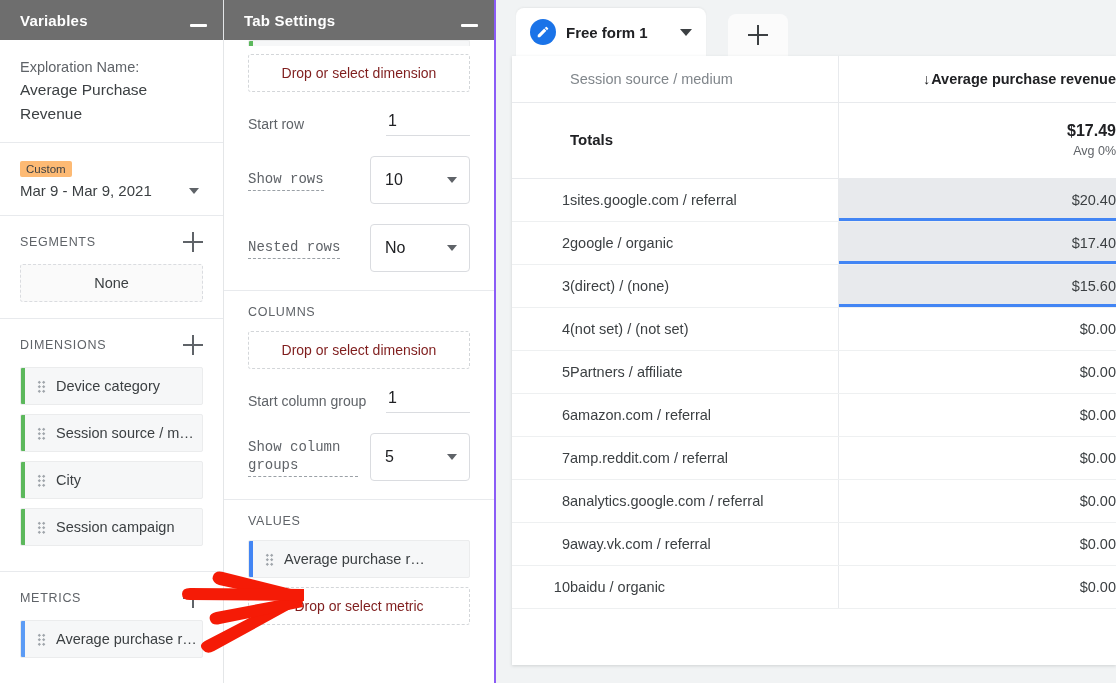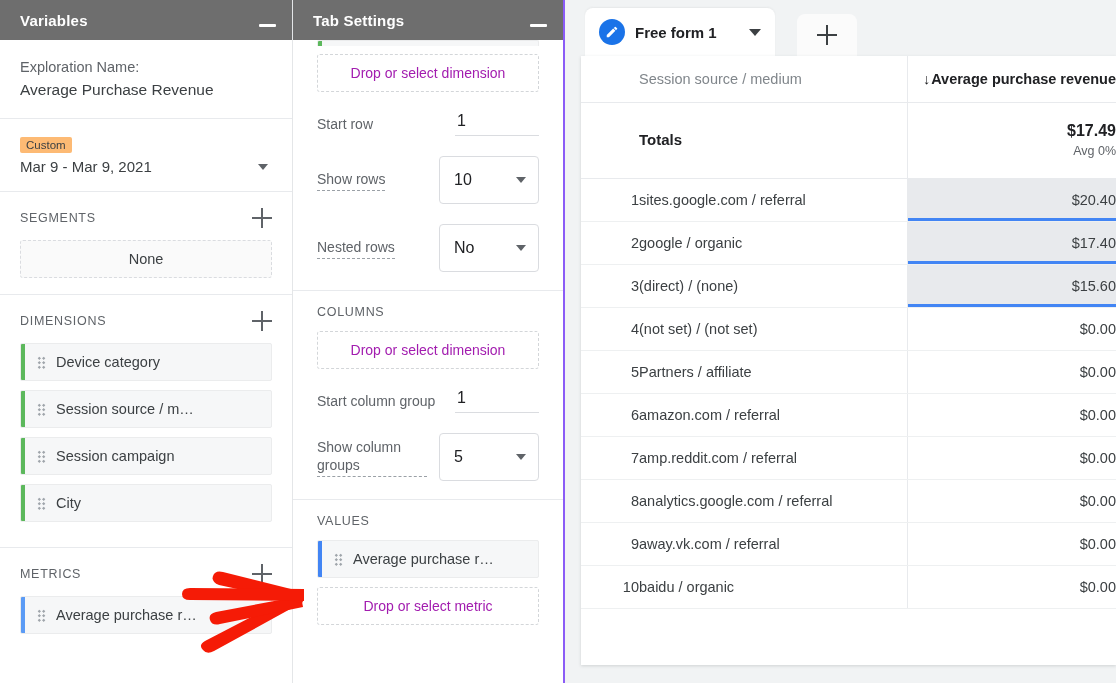--- a/index.html
+++ b/index.html
@@ -19,21 +19,21 @@
     padding: 0 16px 0 20px; flex: 0 0 auto;
   }
   .panel-title { font-size: 15px; font-weight: bold; letter-spacing: .2px; }
   .minimize-icon {
     width: 17px; height: 3px; background: #ffffff; display: block;
     margin-top: 10px; border-radius: 1px;
   }
   .panel-body { flex: 1 1 auto; overflow: hidden; }
 
   
-  .vpanel { width: 293px; border-right: 1px solid #e4e6e8; }
+  .vpanel { width: 224px; border-right: 1px solid #e4e6e8; }
   .sect { padding: 16px 20px; border-bottom: 1px solid #e8eaed; }
   .sect.nb { border-bottom: none; }
   .explore-label { font-size: 14.5px; color: #5f6368; line-height: 22px; }
   .explore-name { font-size: 15.5px; color: #3c4043; line-height: 24px; }
 
   .custom-badge {
     display: inline-block; background: #fdba74; color: #3c4043;
     font-size: 11.5px; padding: 2px 6px; border-radius: 2px; margin-bottom: 5px;
   }
   .date-row { display: flex; align-items: center; justify-content: space-between; }
@@ -77,33 +77,33 @@
   }
   .chip-label { white-space: nowrap; overflow: hidden; }
 
   
   .tpanel { width: 272px; border-right: 2px solid #8b5cf6; }
   .tsect { padding: 14px 24px 18px 24px; border-bottom: 1px solid #e8eaed; }
   .tsect.first { padding-top: 0; }
   .dropzone {
     border: 1px dashed #d3d6d9; border-radius: 3px; height: 38px;
     display: flex; align-items: center; justify-content: center;
-    font-size: 14px; color: #a21caf; background: #fff;
+    font-size: 14px; color: #7f1d1d; background: #fff;
   }
   .scrolled-chip {
     height: 6px; margin: 0 0 8px 0; position: relative;
     background: #f6f7f8; border: 1px solid #ebeced; border-bottom: none;
     border-radius: 2px 2px 0 0; overflow: hidden;
   }
   .scrolled-chip .accent { position: absolute; left: 0; top: 0; bottom: 0; width: 4px; background: #5cb85c; }
 
   .field-row { display: flex; align-items: center; justify-content: space-between; margin-top: 20px; }
   .field-label { font-size: 14px; color: #5f6368; line-height: 18px; }
   .field-label.dashed {
-    border-bottom: 1px dashed #9aa0a6; padding-bottom: 2px; display: inline-block;
+    border-bottom: 1px dashed #9aa0a6; padding-bottom: 2px; display: inline-block; font-family: Liberation Mono, monospace;
   }
   .field-label.two { max-width: 110px; }
   .underline-input {
     border-bottom: 1px solid #dadce0; width: 84px; padding-bottom: 5px;
     font-size: 16px; color: #202124; text-align: left; padding-left: 2px;
   }
   .select-box {
     border: 1px solid #dadce0; border-radius: 4px; width: 100px; height: 48px;
     display: flex; align-items: center; justify-content: space-between;
     padding: 0 12px 0 14px; font-size: 16px; color: #202124; background: #fff;
@@ -221,26 +221,26 @@
           <span class="chip-label">Device category</span>
         </div>
         <div class="chip dim">
           <span class="accent"></span>
           <span class="grip"></span>
           <span class="chip-label">Session source / m…</span>
         </div>
         <div class="chip dim">
           <span class="accent"></span>
           <span class="grip"></span>
+          <span class="chip-label">City</span>
+        </div>
+        <div class="chip dim">
+          <span class="accent"></span>
+          <span class="grip"></span>
           <span class="chip-label">Session campaign</span>
-        </div>
-        <div class="chip dim">
-          <span class="accent"></span>
-          <span class="grip"></span>
-          <span class="chip-label">City</span>
         </div>
       </div>
 
       <div class="sect nb">
         <div class="sect-head">
           <span class="sect-title">METRICS</span>
           <span class="plus-icon"></span>
         </div>
         <div class="chip met">
           <span class="accent"></span>

